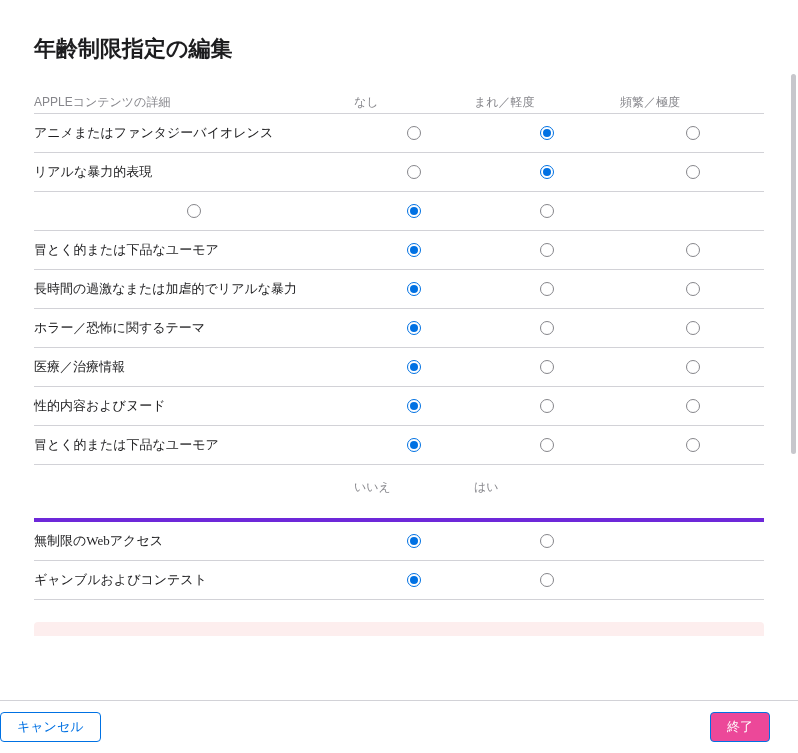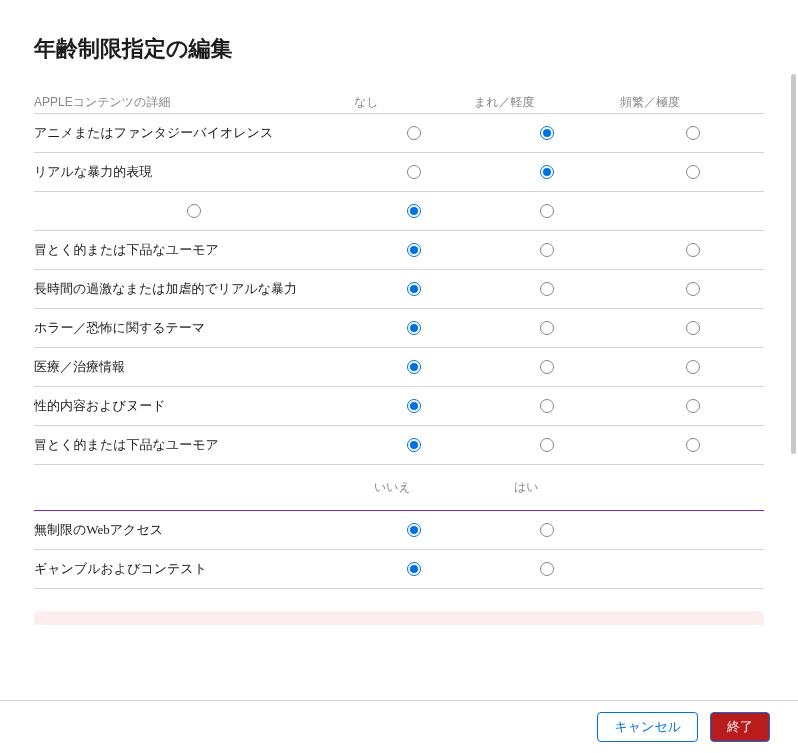--- a/index.html
+++ b/index.html
@@ -28,24 +28,23 @@
     grid-template-columns: 320px 120px 146px 146px;
     align-items: center;
     font-size: 12px;
     color: #86868b;
     border-bottom: 1px solid #d2d2d7;
     padding-bottom: 2px;
   }
   .subheader {
     grid-template-columns: 320px 120px 146px 146px;
     border-top: none;
-    border-bottom: 1px solid #6d28d9;
+    border-bottom: 4px solid #6d28d9;
     padding-top: 14px;
-    padding-bottom: 14px;
-    gap: 20px;
+    padding-bottom: 22px;
   }
   .section-header .col-label,
   .subheader .col-label {
     text-align: left;
   }
   .row {
     display: grid;
     grid-template-columns: 320px 120px 146px 146px;
     align-items: center;
     border-bottom: 1px solid #d2d2d7;
@@ -87,40 +86,40 @@
     height: 14px;
     background: #fdeeee;
     border-radius: 4px 4px 0 0;
   }
   .footer {
     position: absolute;
     bottom: 0; left: 0; right: 0;
     height: 53px;
     border-top: 1px solid #d2d2d7;
     display: flex;
-    justify-content: flex-end;
+    justify-content: space-between;
     align-items: center;
     padding-right: 28px;
     gap: 12px;
     background: #fff;
     margin-top: 48px;
   }
   .btn {
     font-size: 13px;
     padding: 5px 16px;
     border-radius: 4px;
     cursor: pointer;
   }
   .btn-secondary {
     background: #fff;
     color: #0071e3;
     border: 1px solid #0071e3;
   }
   .btn-primary {
-    background: #b91c1c;
+    background: #ec4899;
     color: #fff;
     border: 1px solid #0071e3;
   }
   .scroll-indicator {
     position: absolute;
     right: 2px;
     top: 74px;
     width: 5px;
     height: 380px;
     background: #c7c7cc;

